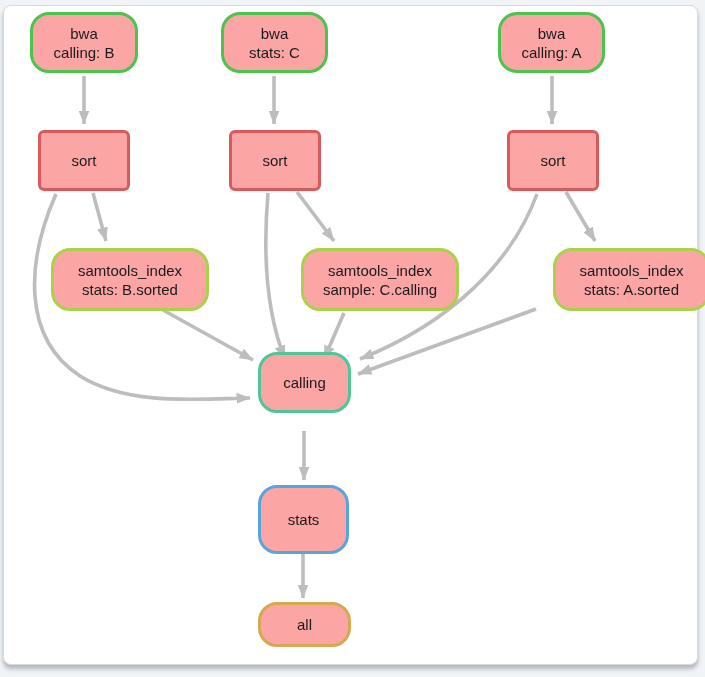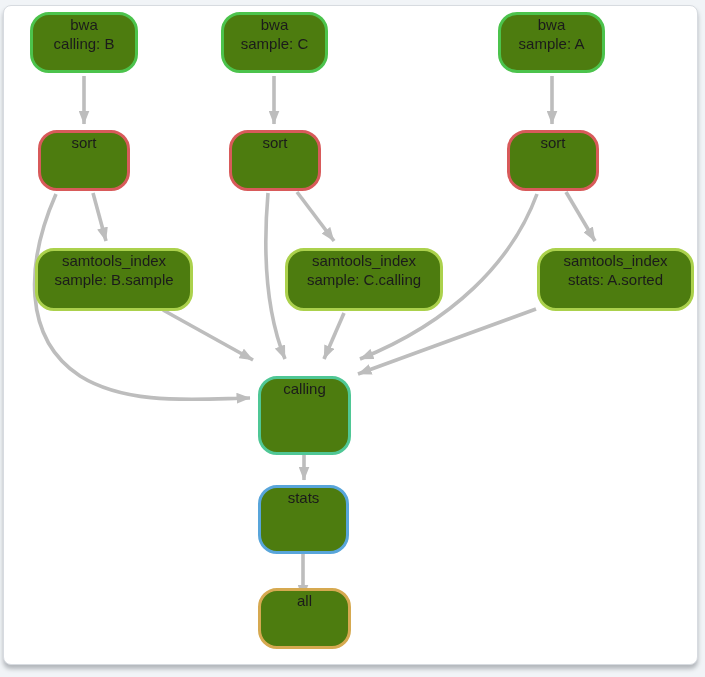--- a/index.html
+++ b/index.html
@@ -31,35 +31,36 @@
     height: 677px;
   }
   .edges-svg {
     position: absolute;
     left: 0;
     top: 0;
   }
   .node {
     position: absolute;
     box-sizing: border-box;
-    background: #4d7c0f;
+    background: #fca5a5;
     border: 3.5px solid #999;
     border-radius: 19px;
     display: flex;
     flex-direction: column;
     align-items: center;
+    justify-content: center;
     text-align: center;
     font-size: 15px;
     line-height: 19px;
     color: #1b1b1b;
     white-space: nowrap;
   }
   .node.rule-bwa            { border-color: #4cc34c; }
-  .node.rule-sort           { border-color: #d85a5a; }
-  .node.rule-samtools_index { border-color: #abd14c; }
+  .node.rule-sort           { border-color: #d85a5a; border-radius: 6px; }
+  .node.rule-samtools_index { border-color: #abd14c; margin-left: 16px; }
   .node.rule-calling        { border-color: #4fc795; }
   .node.rule-stats          { border-color: #58a5da; }
   .node.rule-all            { border-color: #d6a950; }
 </style>
 </head>
 <body>
 
 <div class="card"></div>
 
 <div class="stage">
@@ -90,55 +91,55 @@
       <path d="M303,550 L303,598" marker-end="url(#ah)"></path>
     </g>
   </svg>
 
   <div class="node rule-bwa" style="left:30px;top:12px;width:108px;height:61px">
     <span>bwa</span>
     <span>calling: B</span>
   </div>
   <div class="node rule-bwa" style="left:221px;top:12px;width:107px;height:61px">
     <span>bwa</span>
-    <span>sample: C</span>
+    <span>stats: C</span>
   </div>
   <div class="node rule-bwa" style="left:498px;top:12px;width:107px;height:61px">
     <span>bwa</span>
-    <span>sample: A</span>
+    <span>calling: A</span>
   </div>
 
   <div class="node rule-sort" style="left:38px;top:130px;width:92px;height:61px">
     <span>sort</span>
   </div>
   <div class="node rule-sort" style="left:229px;top:130px;width:92px;height:61px">
     <span>sort</span>
   </div>
   <div class="node rule-sort" style="left:507px;top:130px;width:92px;height:61px">
     <span>sort</span>
   </div>
 
   <div class="node rule-samtools_index" style="left:35px;top:248px;width:158px;height:63px">
     <span>samtools_index</span>
-    <span>sample: B.sample</span>
+    <span>stats: B.sorted</span>
   </div>
   <div class="node rule-samtools_index" style="left:285px;top:248px;width:158px;height:63px">
     <span>samtools_index</span>
     <span>sample: C.calling</span>
   </div>
   <div class="node rule-samtools_index" style="left:537px;top:248px;width:157px;height:63px">
     <span>samtools_index</span>
     <span>stats: A.sorted</span>
   </div>
 
-  <div class="node rule-calling" style="left:258px;top:376px;width:93px;height:79px">
+  <div class="node rule-calling" style="left:258px;top:352px;width:93px;height:61px">
     <span>calling</span>
   </div>
 
   <div class="node rule-stats" style="left:258px;top:485px;width:91px;height:69px">
     <span>stats</span>
   </div>
 
-  <div class="node rule-all" style="left:258px;top:588px;width:93px;height:61px">
+  <div class="node rule-all" style="left:258px;top:602px;width:93px;height:45px">
     <span>all</span>
   </div>
 
 </div>
 
 </body></html>

